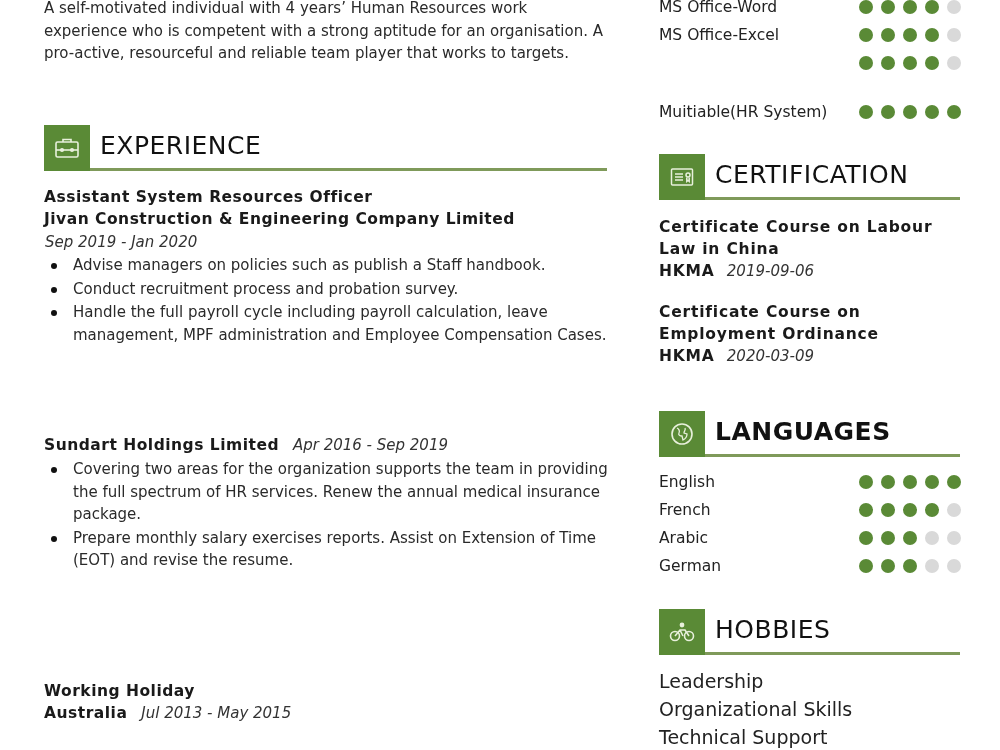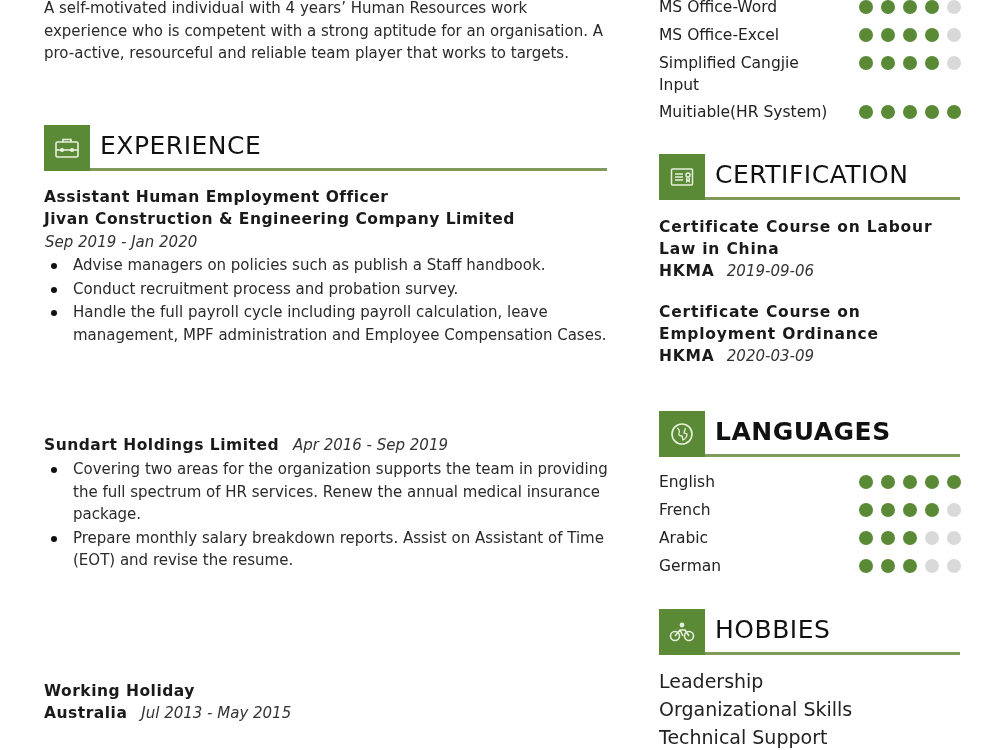--- a/index.html
+++ b/index.html
@@ -37,38 +37,38 @@
       <path d="M2 13h22"></path>
       <circle cx="8" cy="13" r="1.3" fill="#e8f0dc"></circle>
       <circle cx="18" cy="13" r="1.3" fill="#e8f0dc"></circle>
     </svg>
   </div>
   <div class="title">EXPERIENCE</div>
   <div class="rule"></div>
 </div>
 
 <div class="abs" style="left:44px; top:186px; width:565px;">
-  <div class="job-title">Assistant Human Employment Officer</div>
+  <div class="job-title">Assistant System Resources Officer</div>
   <div class="job-title">Jivan Construction &amp; Engineering Company Limited</div>
   <div class="date" style="line-height:24px; margin-left:1px;">Sep 2019 - Jan 2020</div>
   <ul class="bullets">
     <li>Advise managers on policies such as publish a Staff handbook.</li>
     <li>Conduct recruitment process and probation survey.</li>
     <li>Handle the full payroll cycle including payroll calculation, leave management, MPF administration and Employee Compensation Cases.</li>
   </ul>
 </div>
 
 <div class="abs" style="left:44px; top:434px; width:565px;">
   <div class="job-title">
     <span>Sundart Holdings Limited</span>
     <span class="date" style="margin-left:8px;">Apr 2016 - Sep 2019</span>
   </div>
   <ul class="bullets" style="margin-top:2px;">
     <li>Covering two areas for the organization supports the team in providing the full spectrum of HR services. Renew the annual medical insurance package.</li>
-    <li>Prepare monthly salary breakdown reports. Assist on Assistant of Time (EOT) and revise the resume.</li>
+    <li>Prepare monthly salary exercises reports. Assist on Extension of Time (EOT) and revise the resume.</li>
   </ul>
 </div>
 
 <div class="abs" style="left:44px; top:680px; width:565px;">
   <div class="job-title">Working Holiday</div>
   <div class="job-title">
     <span>Australia</span>
     <span class="date" style="margin-left:8px;">Jul 2013 - May 2015</span>
   </div>
 </div>
@@ -87,21 +87,20 @@
   <span>MS Office-Excel</span>
   <div class="dots">
     <span class="dot"></span>
       <span class="dot"></span>
       <span class="dot"></span>
       <span class="dot"></span>
       <span class="dot off"></span>
   </div>
 </div>
 <div class="skill-row" style="top:52px;">
-  <span style="display:inline-block; width:180px;">Simplified Cangjie Input</span>
   <div class="dots">
     <span class="dot"></span>
       <span class="dot"></span>
       <span class="dot"></span>
       <span class="dot"></span>
       <span class="dot off"></span>
   </div>
 </div>
 <div class="skill-row" style="top:101px;">
   <span>Muitiable(HR System)</span>

